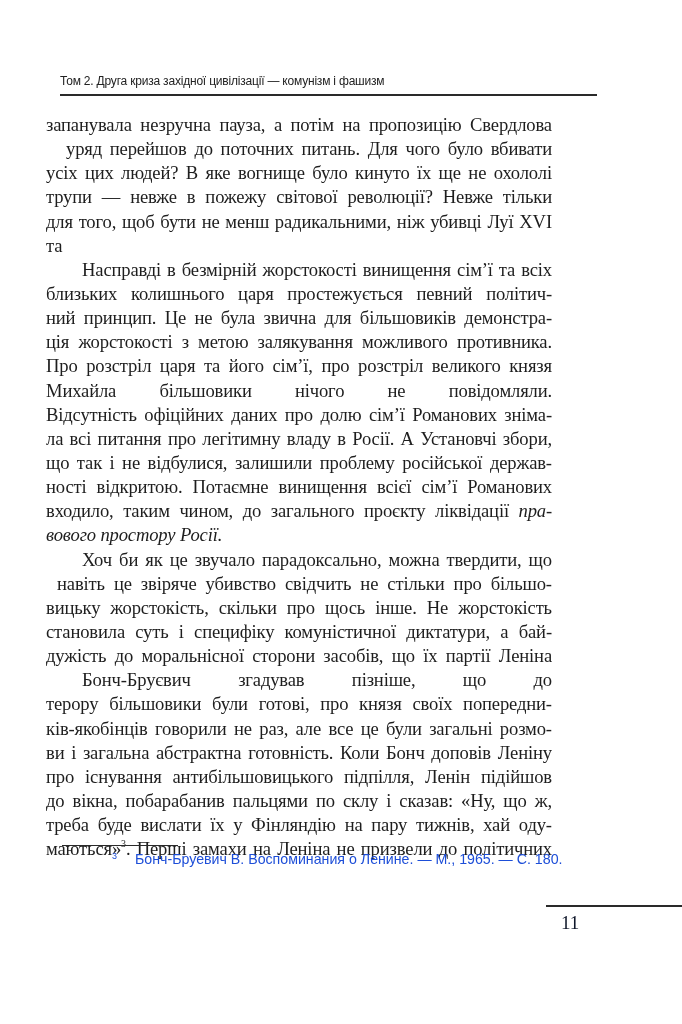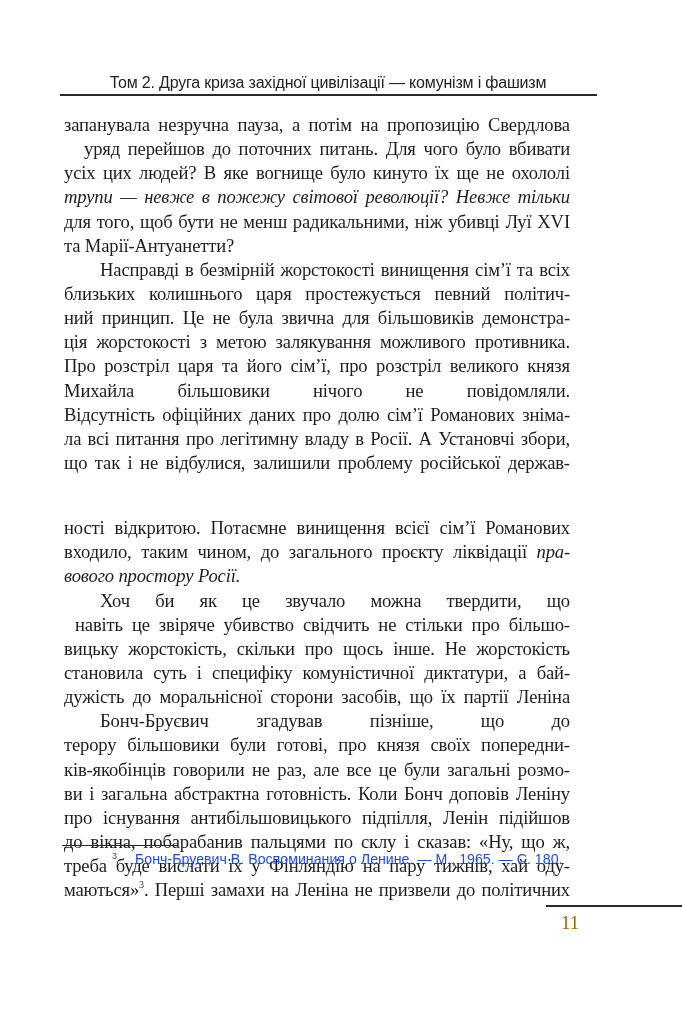--- a/index.html
+++ b/index.html
@@ -13,39 +13,39 @@
     position: relative;
     overflow: hidden;
     font-family: "Liberation Serif", "DejaVu Serif", serif;
     color: #1e1e1e;
   }
   .running-head {
     position: absolute;
     top: 74px;
     left: 60px;
     width: 536px;
-    text-align: center;
+    text-align: left;
     font-family: "Liberation Sans Narrow", "Liberation Sans", sans-serif;
-    font-size: 16px;
+    font-size: 12px;
     letter-spacing: -0.2px;
     color: #222;
     white-space: nowrap;
   }
   .head-rule {
     position: absolute;
     top: 94px;
     left: 60px;
     width: 537px;
     height: 0;
     border-top: 2px solid #2a2a2a;
   }
   .body-text {
     position: absolute;
     top: 113px;
-    left: 64px;
+    left: 46px;
     width: 506px;
     font-size: 18.6px;
     line-height: 24.15px;
     text-align: justify;
     letter-spacing: -0.15px;
   }
   .body-text .line {
     display: block;
     text-align: justify;
     text-align-last: justify;
@@ -103,21 +103,21 @@
     width: 136px;
     height: 0;
     border-top: 2px solid #2a2a2a;
   }
   .page-number {
     position: absolute;
     top: 912px;
     left: 561px;
     font-family: "Liberation Serif", "DejaVu Serif", serif;
     font-size: 19px;
-    color: #a16207;
+    color: #0f172a;
   }
 </style>
 </head>
 <body>
 
 <div class="running-head">Том 2. Друга криза західної цивілізації — комунізм і фашизм</div>
 <div class="head-rule"></div>
 
 <div class="body-text" id="body-text">
     <div class="line" style="white-space: normal;">
@@ -154,21 +154,21 @@
         <span class="word">яке</span>
         <span class="word">вогнище</span>
         <span class="word">було</span>
         <span class="word">кинуто</span>
         <span class="word">їх</span>
         <span class="word">ще</span>
         <span class="word">не</span>
         <span class="word">охололі</span>
       </div>
     </div>
-    <div class="line" style="white-space: normal; font-style: italic;">
+    <div class="line" style="white-space: normal;">
       <div class="line-box">
         <span class="word">трупи</span>
         <span class="word">—</span>
         <span class="word">невже</span>
         <span class="word">в</span>
         <span class="word">пожежу</span>
         <span class="word">світової</span>
         <span class="word">революції?</span>
         <span class="word">Невже</span>
         <span class="word">тільки</span>
@@ -185,21 +185,20 @@
         <span class="word">радикальними,</span>
         <span class="word">ніж</span>
         <span class="word">убивці</span>
         <span class="word">Луї</span>
         <span class="word">XVI</span>
       </div>
     </div>
     <div class="line last" style="white-space: normal;">
       <div class="line-box left">
         <span class="word">та </span>
-        <span class="word">Марії-Антуанетти?</span>
       </div>
     </div>
     <div class="line indent" style="white-space: normal;">
       <div class="line-box">
         <span class="word">Насправді</span>
         <span class="word">в</span>
         <span class="word">безмірній</span>
         <span class="word">жорстокості</span>
         <span class="word">винищення</span>
         <span class="word">сім’ї</span>
@@ -297,21 +296,21 @@
         <span class="word">так</span>
         <span class="word">і</span>
         <span class="word">не</span>
         <span class="word">відбулися,</span>
         <span class="word">залишили</span>
         <span class="word">проблему</span>
         <span class="word">російської</span>
         <span class="word">держав-</span>
       </div>
     </div>
-    <div class="line" style="white-space: normal; margin-top: 41px;">
+    <div class="line" style="white-space: normal;">
       <div class="line-box">
         <span class="word">ності</span>
         <span class="word">відкритою.</span>
         <span class="word">Потаємне</span>
         <span class="word">винищення</span>
         <span class="word">всієї</span>
         <span class="word">сім’ї</span>
         <span class="word">Романових</span>
       </div>
     </div>
@@ -334,20 +333,21 @@
         <span class="word italic">Росії.</span>
       </div>
     </div>
     <div class="line indent" style="white-space: normal;">
       <div class="line-box">
         <span class="word">Хоч</span>
         <span class="word">би</span>
         <span class="word">як</span>
         <span class="word">це</span>
         <span class="word">звучало</span>
+        <span class="word">парадоксально,</span>
         <span class="word">можна</span>
         <span class="word">твердити,</span>
         <span class="word">що</span>
       </div>
     </div>
     <div class="line" style="white-space: normal; margin-left: 11px;">
       <div class="line-box">
         <span class="word">навіть</span>
         <span class="word">це</span>
         <span class="word">звіряче</span>

